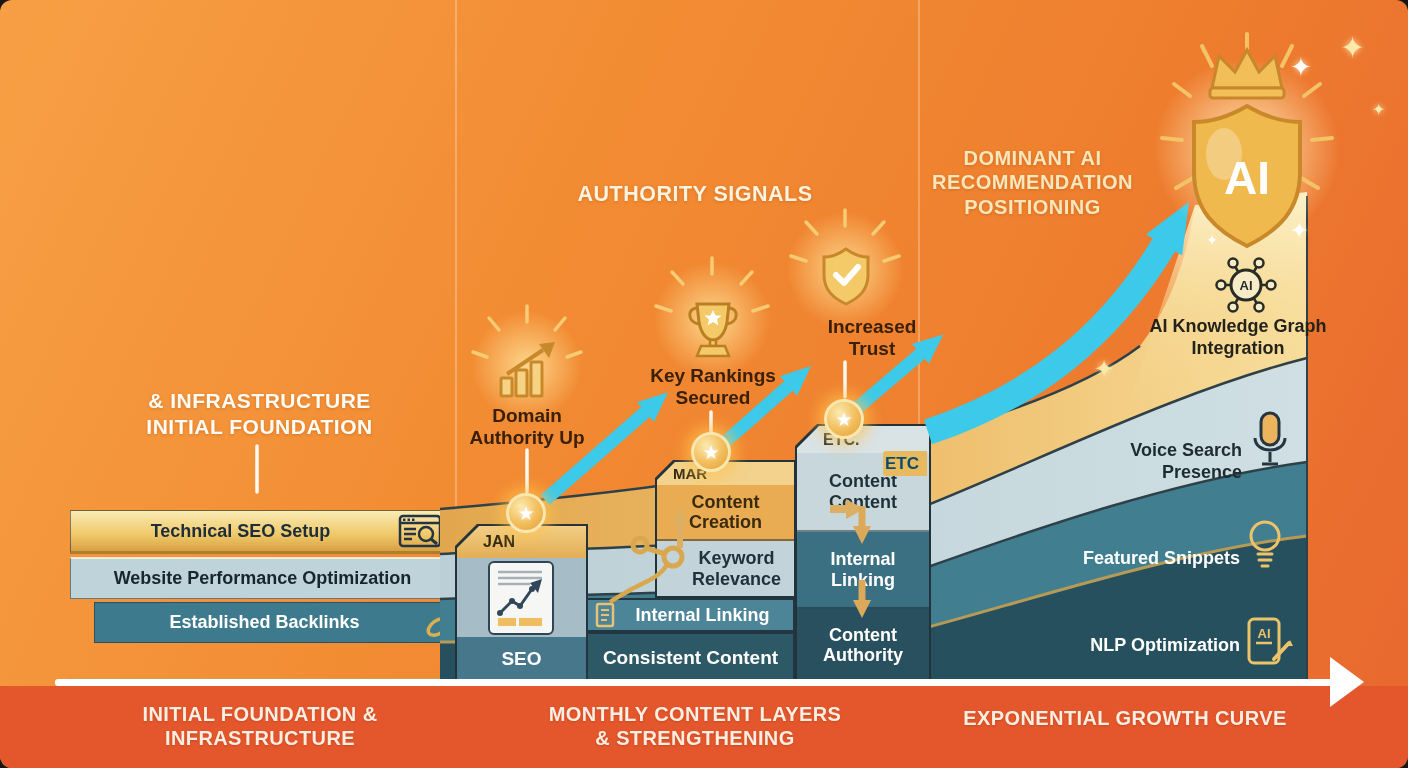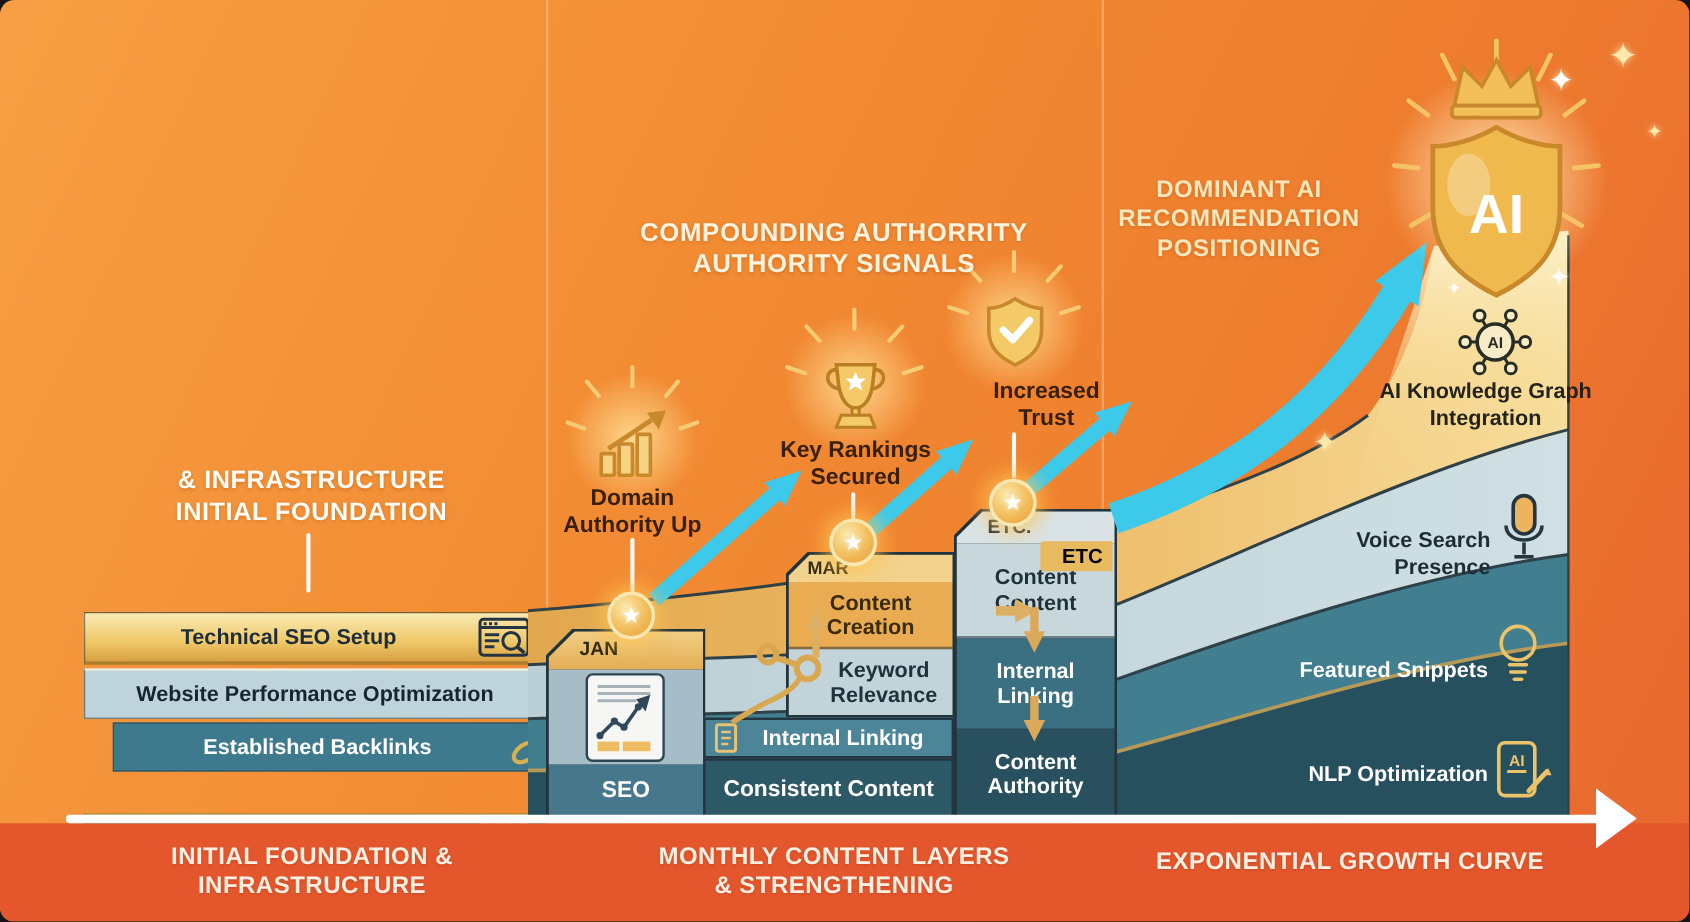--- a/index.html
+++ b/index.html
@@ -181,22 +181,22 @@
       <div class="sec" style="flex:1;background:#C2D4DA;color:#20313C;font-size:18px;padding-left:22px">Keyword Relevance</div>
     </div>
   </div>
 
   <div class="blk notch22 z4" style="left:795px;top:424px;width:136px;height:259px">
     <div class="blk-in notch22">
       <div class="tabrow" style="height:27px;background:#D9E3E6;padding-left:26px;font-size:16px;color:#222D33">ETC.</div>
       <div class="sec" style="height:79px;background:#C7D7DC;color:#1F3038;font-size:18px;border-bottom:2px solid rgba(25,40,46,.5)">Content Content</div>
       <div class="sec" style="height:77px;background:#3B7082;color:#fff;font-size:18px;border-bottom:2px solid rgba(25,40,46,.5)">Internal Linking</div>
       <div class="sec" style="flex:1;background:#28505E;color:#fff;font-size:18px">Content Authority</div>
-      <div style="position:absolute;right:2px;top:25px;width:60px;height:25px;background:#E7BA60;display:flex;align-items:center;
-                  justify-content:flex-end;padding-right:8px;font-weight:800;font-size:17px;color:#000000;border-radius:3px 0 0 3px;box-sizing:border-box">ETC</div>
+      <div style="position:absolute;right:2px;top:25px;width:44px;height:25px;background:#E7BA60;display:flex;align-items:center;
+                  justify-content:flex-end;padding-right:8px;font-weight:800;font-size:17px;color:#0c4a6e;border-radius:3px 0 0 3px;box-sizing:border-box">ETC</div>
     </div>
   </div>
 
   <svg class="layersvg z6" viewBox="0 0 1408 768" style="pointer-events:none">
     <defs>
       <radialGradient id="gA">
           <stop offset="0" stop-color="#FFE49A" stop-opacity=".85"></stop>
           <stop offset="1" stop-color="#FFE49A" stop-opacity="0"></stop>
         </radialGradient>
       <marker id="mS" markerUnits="userSpaceOnUse" markerWidth="34" markerHeight="30" refX="6" refY="15" orient="auto">
@@ -367,21 +367,20 @@
   <div class="blabel z8" style="left:1146px;top:316px;width:184px;text-align:center;color:#23231B">AI Knowledge Graph Integration</div>
   <div class="blabel z8" style="left:1080px;top:440px;width:162px;text-align:right;color:#1D2B33">Voice Search Presence</div>
   <div class="blabel z8" style="left:1055px;top:548px;width:185px;text-align:right;color:#FFFFFF">Featured Snippets</div>
   <div class="blabel z8" style="left:1055px;top:635px;width:185px;text-align:right;color:#FFFFFF">NLP Optimization</div>
 
   <div class="heading h-left z8">
     <div>&amp; INFRASTRUCTURE</div>
     <div>INITIAL FOUNDATION</div>
   </div>
   <div class="heading h-mid z8">
-    <div>COMPOUNDING AUTHORRITY</div>
     <div>AUTHORITY SIGNALS</div>
   </div>
   <div class="heading h-right z8">
     <div>DOMINANT AI</div>
     <div>RECOMMENDATION</div>
     <div>POSITIONING</div>
   </div>
 
   <div class="strip z2"></div>
   <div class="axisline z5"></div>

